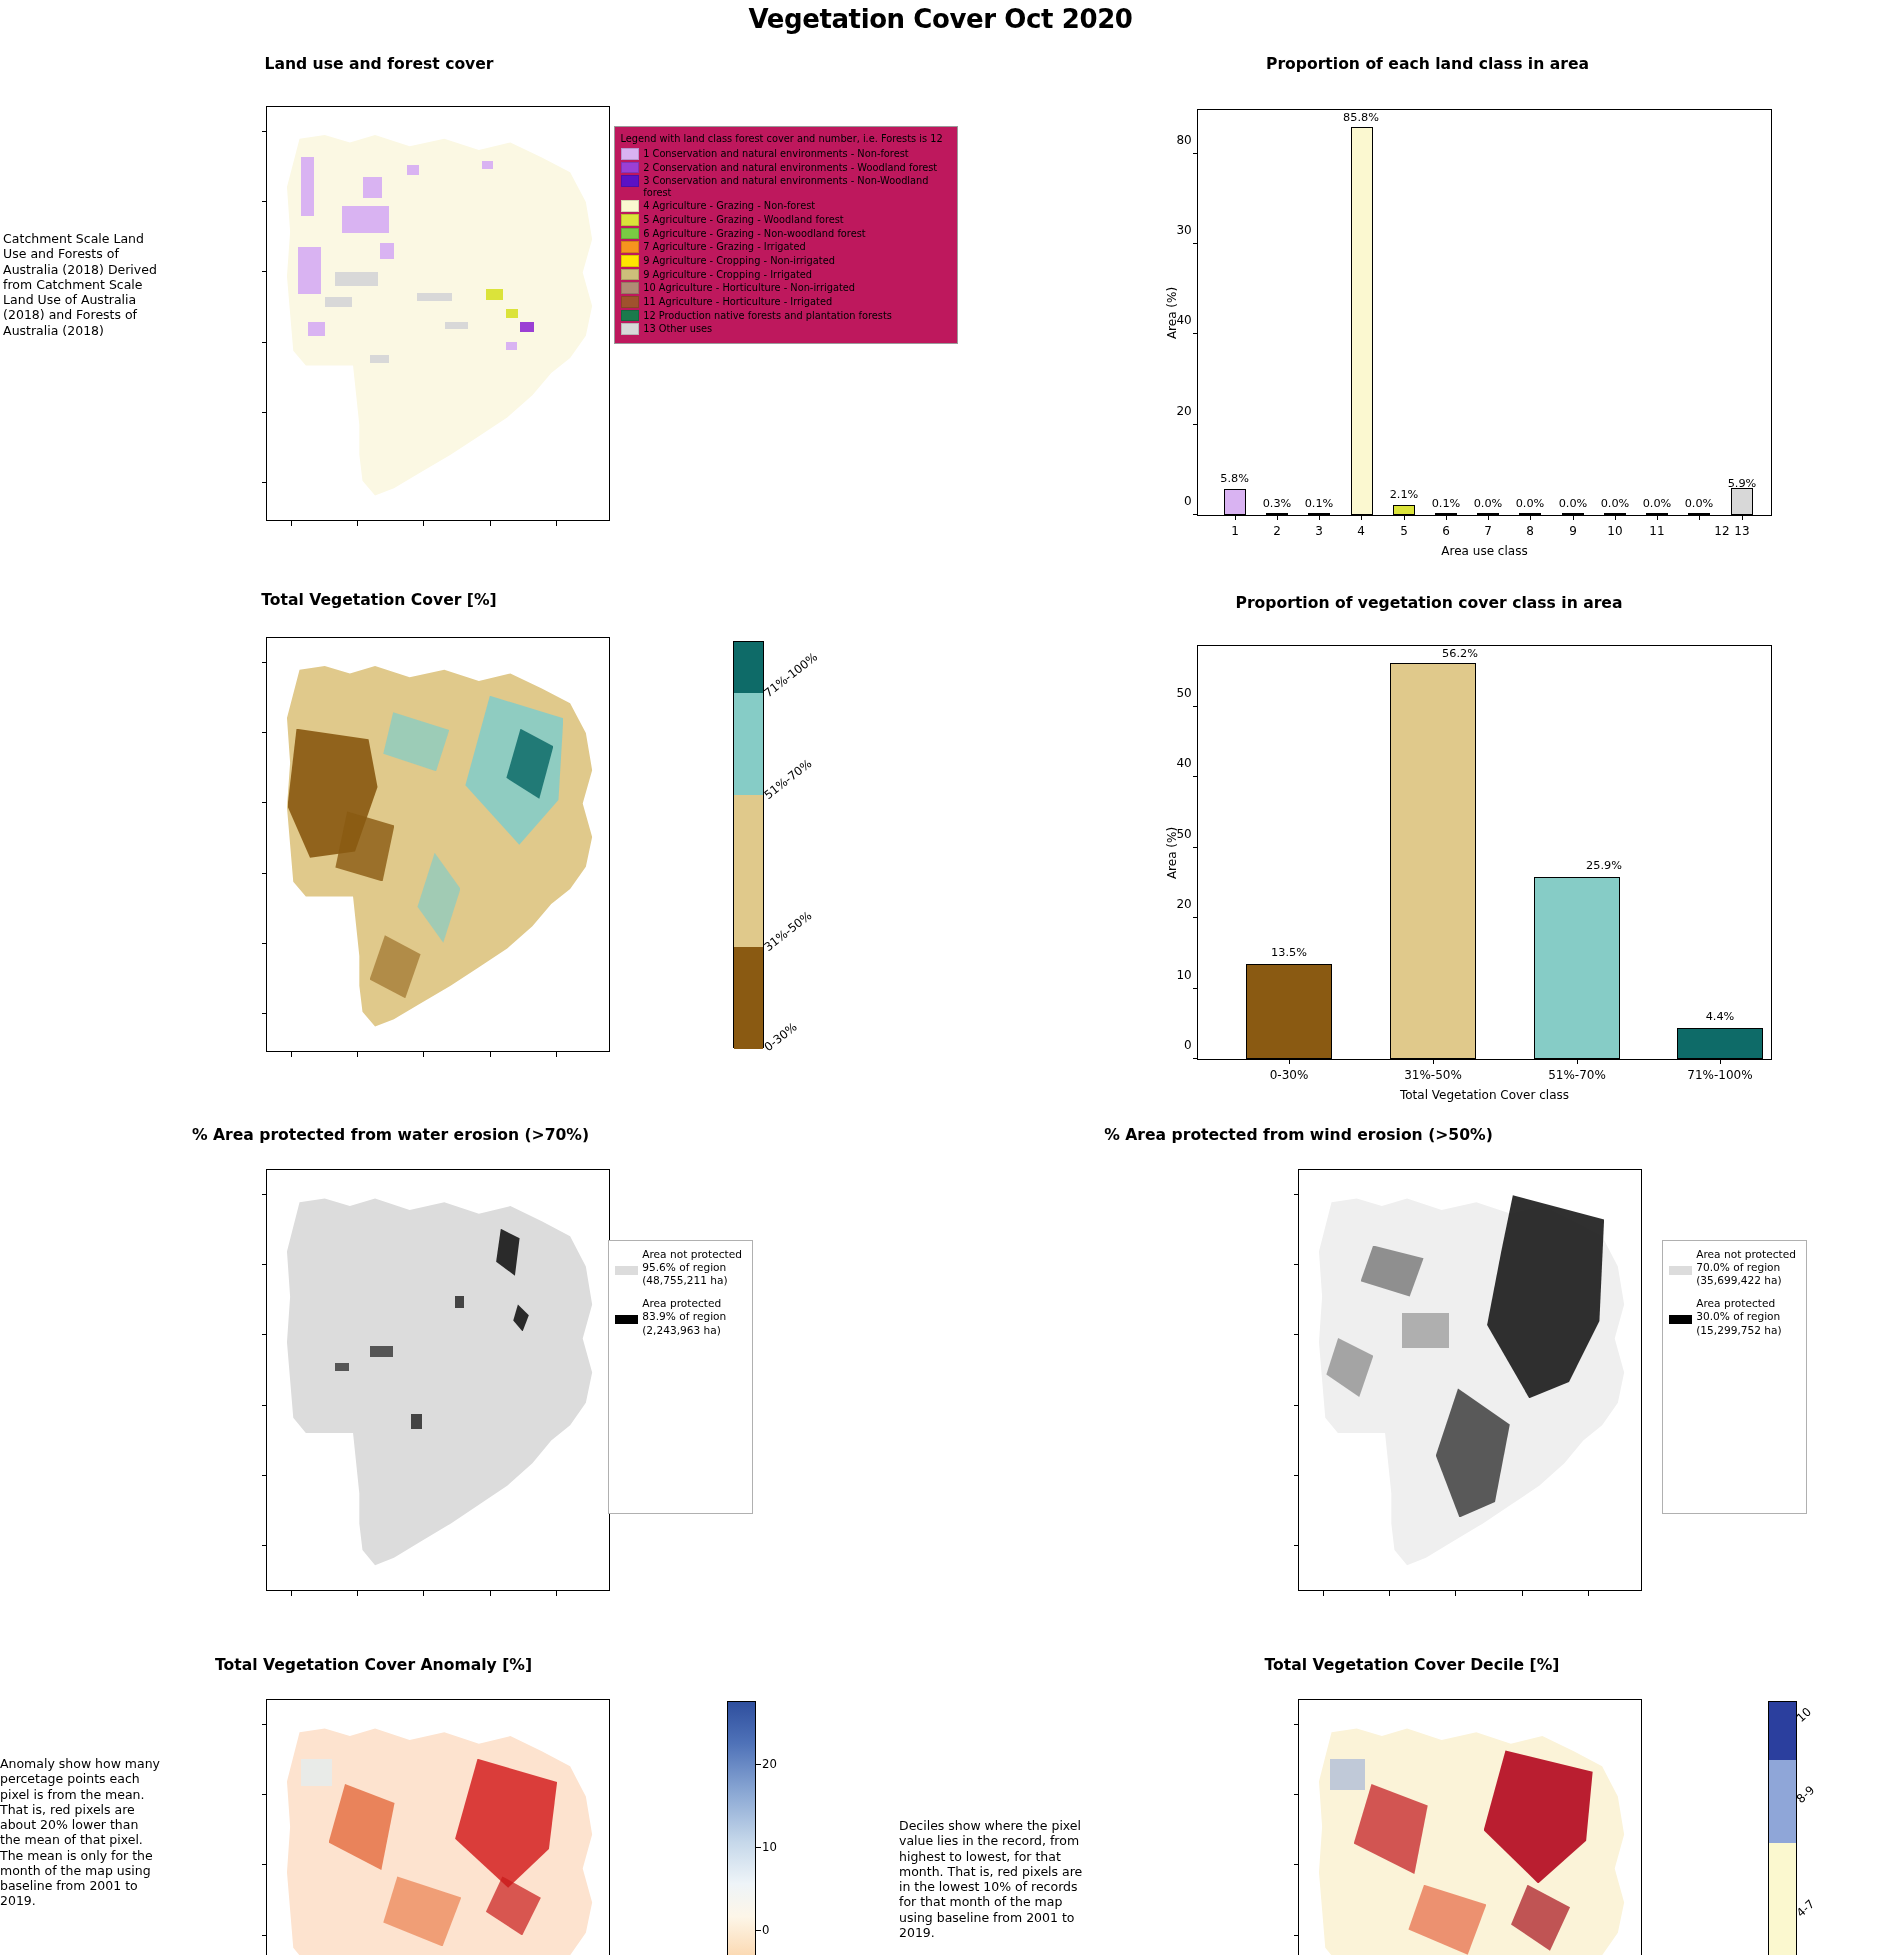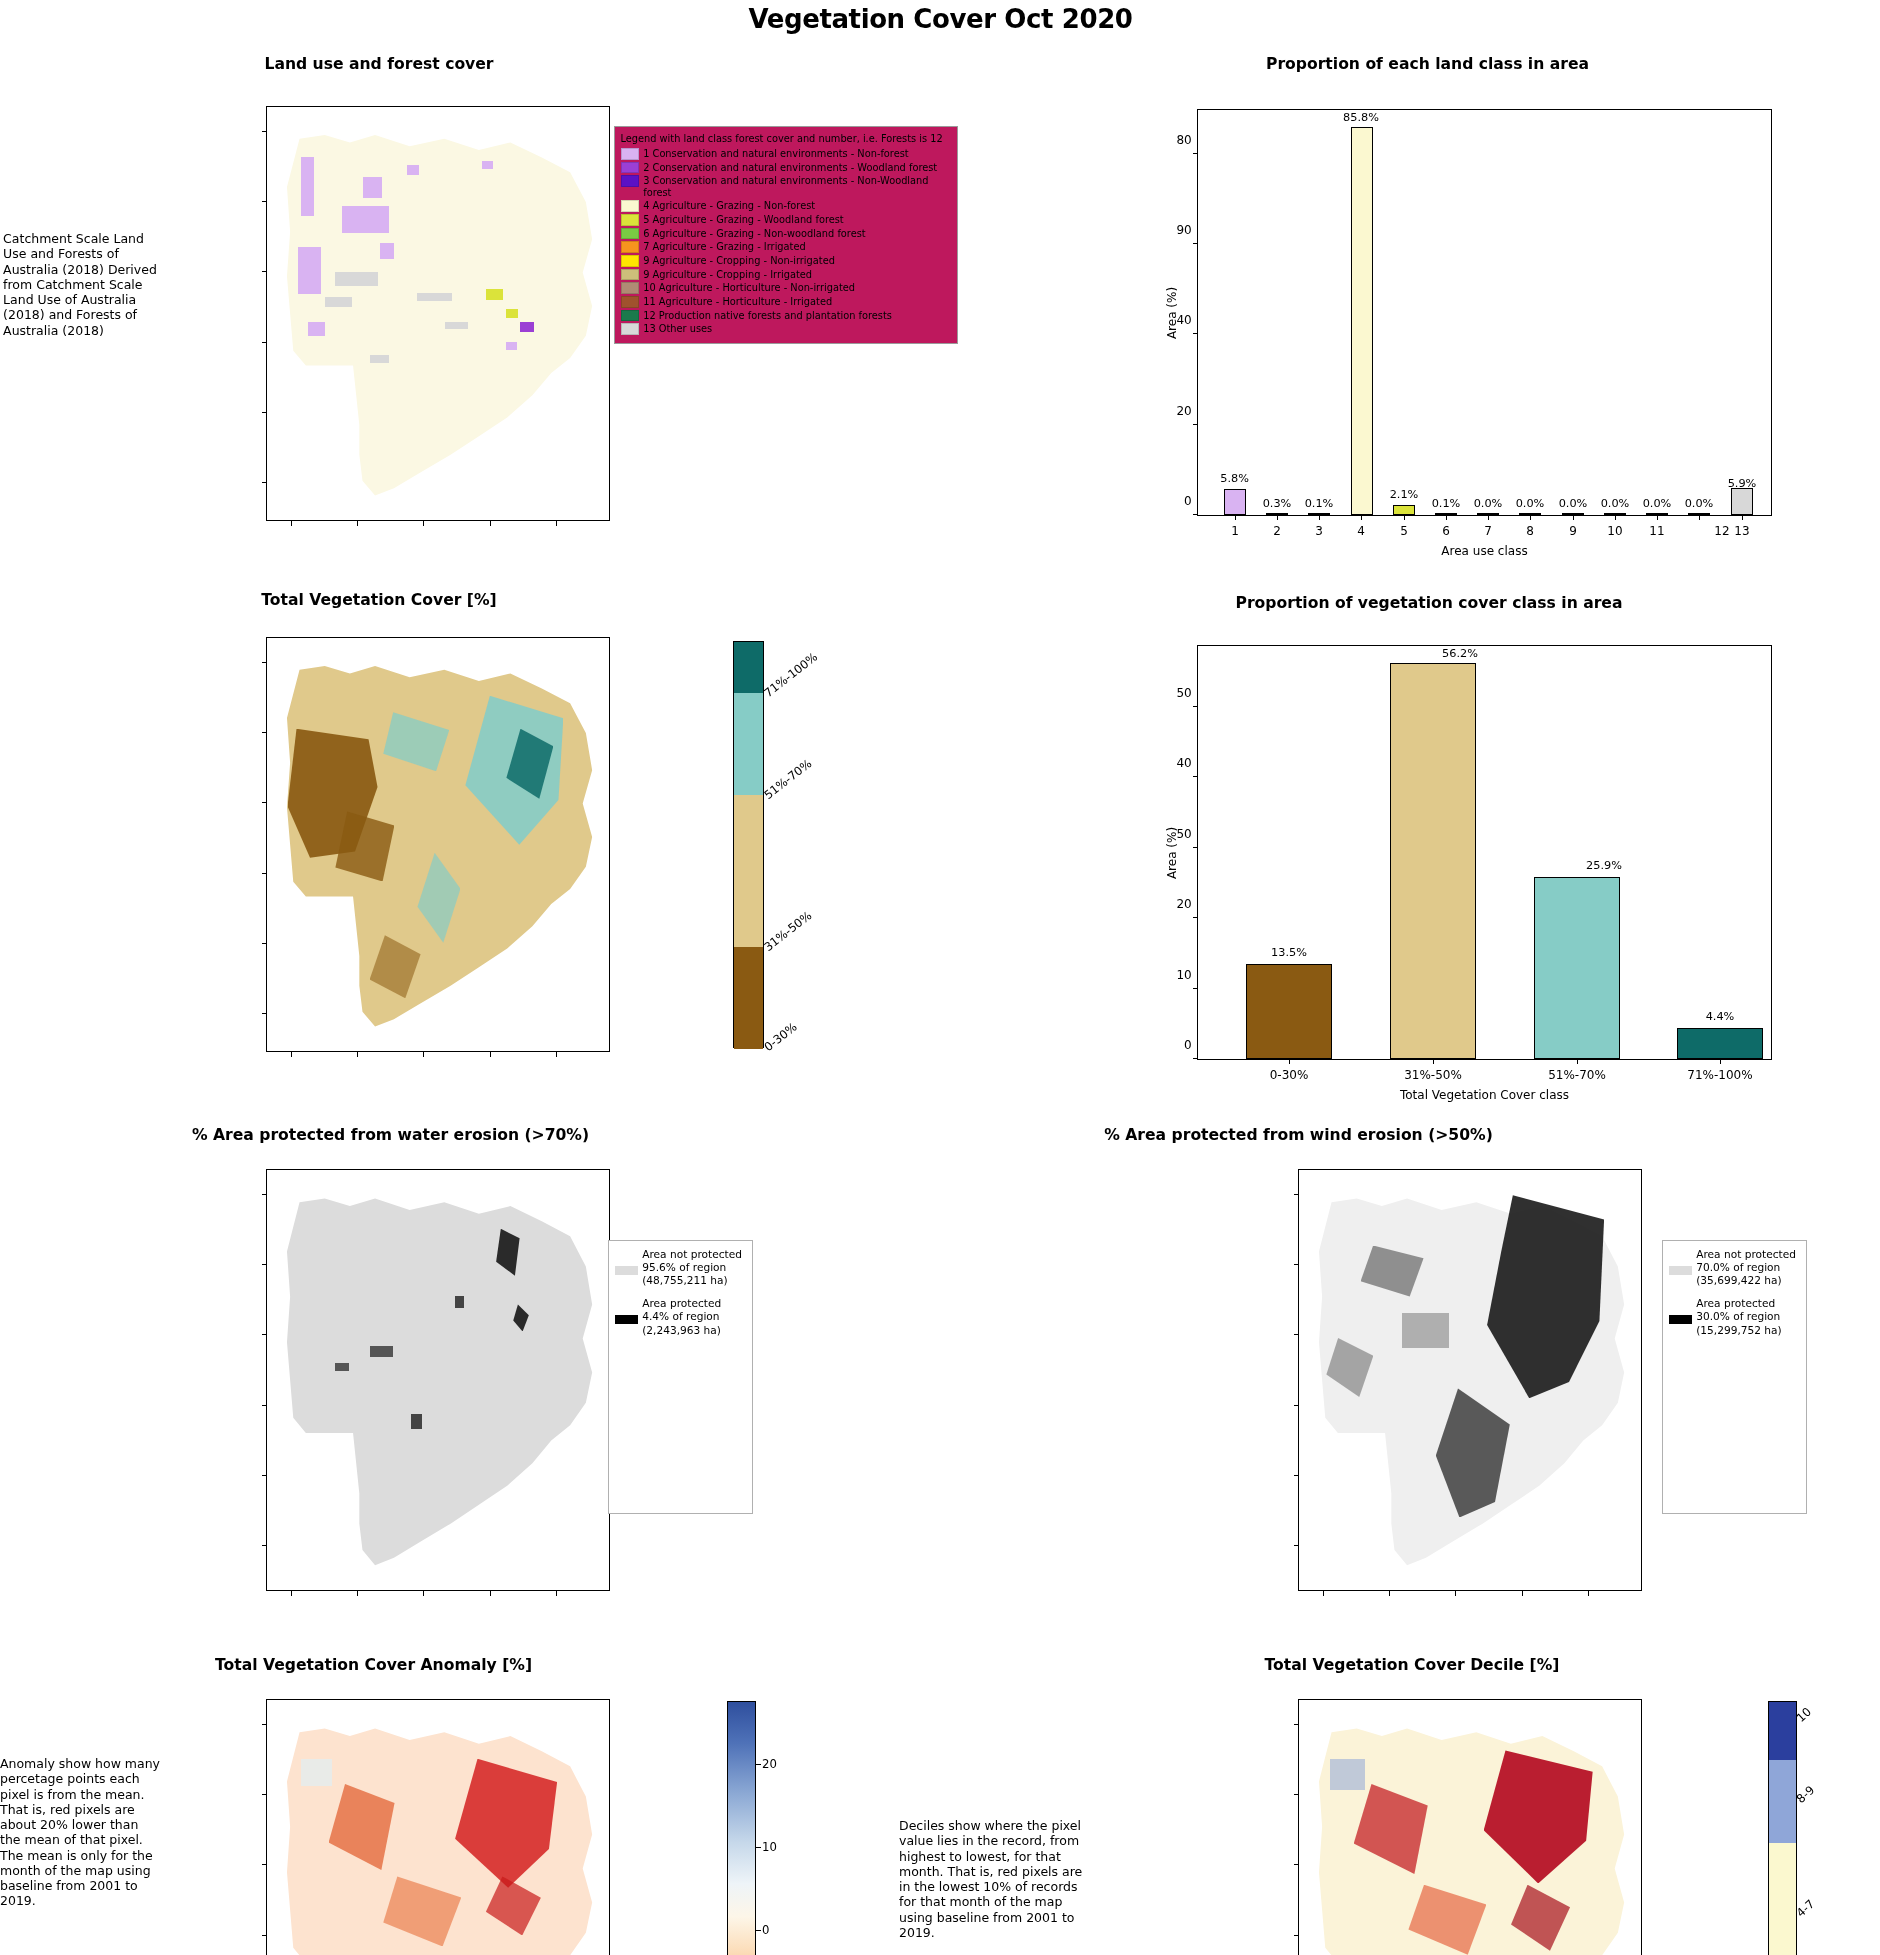--- a/index.html
+++ b/index.html
@@ -239,21 +239,21 @@
 <div class="chart" style="left:1197px; top:109px; width:575px; height:407px;">
   <div class="axes boxed">
 
     <div class="y-tick-mark" style="bottom:0px;"></div>
       <div class="y-tick-label" style="bottom:0px;">0</div>
     <div class="y-tick-mark" style="bottom:90px;"></div>
       <div class="y-tick-label" style="bottom:90px;">20</div>
     <div class="y-tick-mark" style="bottom:181px;"></div>
       <div class="y-tick-label" style="bottom:181px;">40</div>
     <div class="y-tick-mark" style="bottom:271px;"></div>
-      <div class="y-tick-label" style="bottom:271px;">90</div>
+      <div class="y-tick-label" style="bottom:271px;">30</div>
     <div class="y-tick-mark" style="bottom:361px;"></div>
       <div class="y-tick-label" style="bottom:361px;">80</div>
     <div class="axis-title-y">Area (%)</div>
 
     <div class="bar" style="left:26px;  width:22px; height:26px;  background:#d9b3f2;"></div>
     <div class="bar" style="left:68px; width:22px; height:1.6px;   background:#9b3fd4;"></div>
     <div class="bar" style="left:110px; width:22px; height:0.8px;   background:#5c11c4;"></div>
     <div class="bar" style="left:153px; width:22px; height:388px; background:#fbf8d0;"></div>
     <div class="bar" style="left:195px; width:22px; height:9.8px;  background:#dbe33a;"></div>
     <div class="bar" style="left:237px; width:22px; height:0.8px;   background:#7ac943;"></div>
@@ -413,21 +413,21 @@
   <div class="tick-l" style="top:375px;"></div>
 </div>
 
 <div class="legend-plain" style="left:608px; top:1240px; width:145px; height:274px;">
   <div class="row">
     <span class="sw" style="background:#dcdcdc;"></span>
     <span>Area not protected 95.6% of region (48,755,211 ha)</span>
   </div>
   <div class="row">
     <span class="sw" style="background:#000000;"></span>
-    <span>Area protected 4.4% of region (2,243,963 ha)</span>
+    <span>Area protected 83.9% of region (2,243,963 ha)</span>
   </div>
 </div>
 
 <div class="panel-title" style="left:1005px; top:1126px; width:587px;">% Area protected from wind erosion (&gt;50%)</div>
 
 <div class="map-frame" style="left:1298px; top:1169px; width:344px; height:422px;">
   <div class="catch">
     <div class="catch-shape" style="background:#efefef;"></div>
     <div style="position:absolute;left:55%;top:6%;width:117px;height:203px;background:#1a1a1a;opacity:.9;clip-path:polygon(22% 0,100% 12%,96% 62%,70% 92%,36% 100%,0 64%,12% 28%);"></div>
     <div style="position:absolute;left:40%;top:52%;width:74px;height:129px;background:#1a1a1a;opacity:.7;clip-path:polygon(30% 0,100% 28%,80% 88%,32% 100%,0 52%);"></div>

